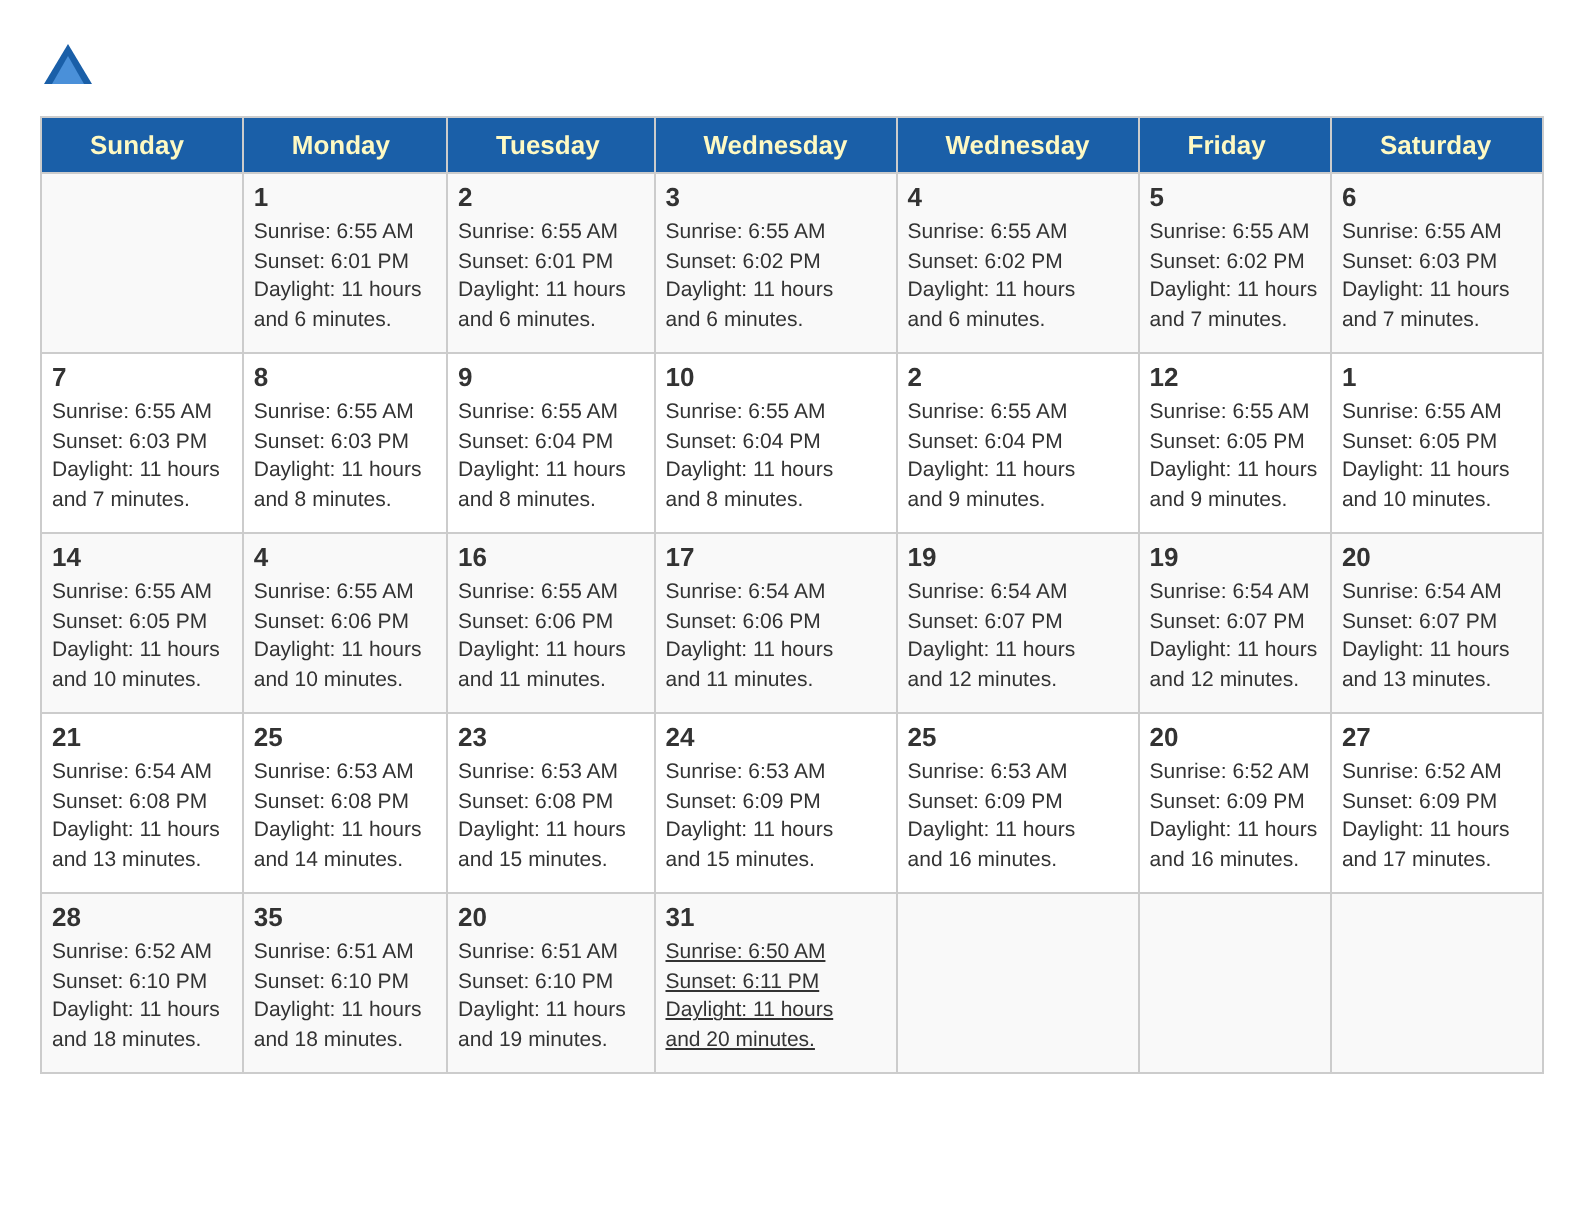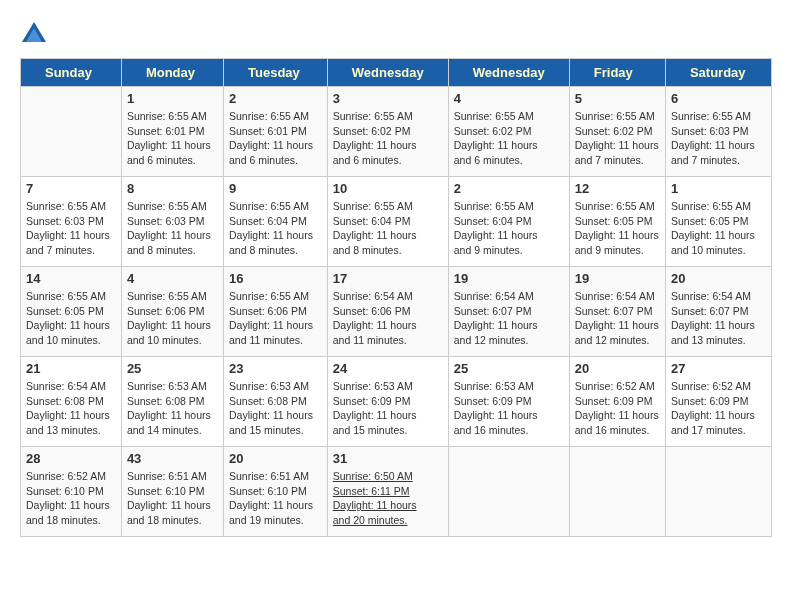--- a/index.html
+++ b/index.html
@@ -327,21 +327,21 @@
       </tr>
       <tr>
         <td>
           <span class="day-number">28</span>
           <div class="day-info" style="white-space: pre-line;">Sunrise: 6:52 AM
 Sunset: 6:10 PM
 Daylight: 11 hours
 and 18 minutes.</div>
         </td>
         <td>
-          <span class="day-number">43</span>
+          <span class="day-number">35</span>
           <div class="day-info" style="white-space: pre-line;">Sunrise: 6:51 AM
 Sunset: 6:10 PM
 Daylight: 11 hours
 and 18 minutes.</div>
         </td>
         <td>
           <span class="day-number">20</span>
           <div class="day-info" style="white-space: pre-line;">Sunrise: 6:51 AM
 Sunset: 6:10 PM
 Daylight: 11 hours

